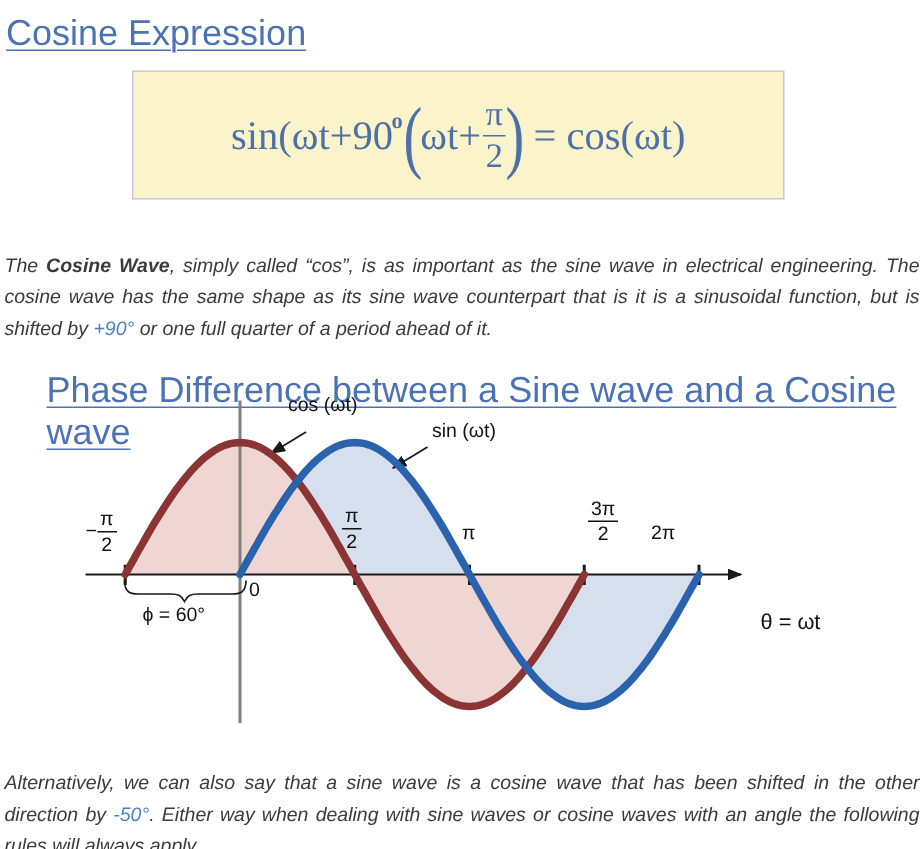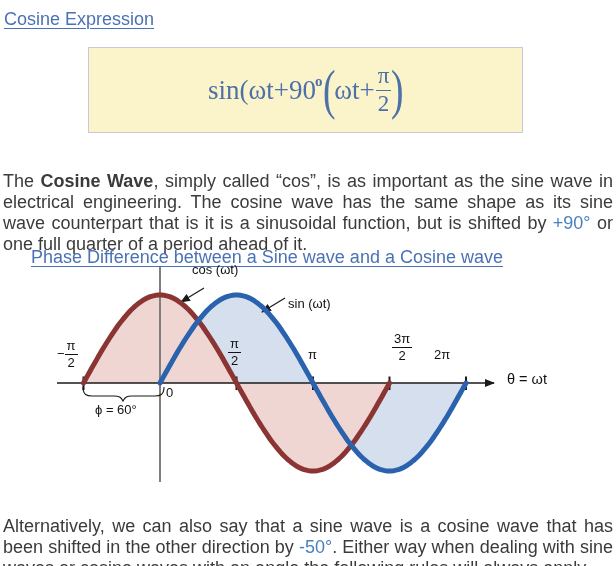--- a/index.html
+++ b/index.html
@@ -1,24 +1,24 @@
 <!DOCTYPE html>
 <html><head>
 <meta charset="utf-8">
 <style>
   html,body{margin:0;padding:0;background:#fff;}
   body{width:616px;height:566px;position:relative;font-family:"Liberation Sans",sans-serif;overflow:hidden;}
 
-  h1,h2{position:absolute;margin:0;font-weight:400;font-size:18px;color:#4B72B4;
+  h1,h2{position:absolute;margin:0;font-weight:400;font-size:24px;color:#4B72B4;
         text-decoration:underline;text-underline-offset:3px;text-decoration-thickness:1px;}
   #h1{left:4px;top:9px;}
   #h2{left:3px;top:247px;margin-left:28px;}
 
-  .para{position:absolute;left:3px;width:610px;font-size:18px;line-height:21px;
-        color:#3B3B3B;text-align:justify;}
+  .para{position:absolute;left:3px;width:610px;font-size:13px;line-height:21px;
+        color:#3B3B3B;text-align:justify;font-style:italic;}
   #p1{top:153px;}
   #p2{top:498px;}
   .para .bold{font-weight:bold;}
   .para .accent{color:#4A80C0;}
 
   #formula-box{position:absolute;left:88px;top:47px;width:433px;height:84px;
         background:#FBF3C9;border:1px solid #CBC7DB;
         display:flex;align-items:center;justify-content:center;}
   .formula{display:flex;align-items:center;font-family:"Liberation Serif",serif;
         font-size:27px;color:#4C70A8;white-space:pre;}
@@ -32,30 +32,30 @@
   .frac .num{border-bottom:1.4px solid currentColor;padding:0 2px 1px;}
   .frac .den{padding-top:1px;}
   .formula .frac{font-size:23px;color:#4C70A8;}
   .formula .frac .num{border-color:#4C70A8;}
 
   #graph{position:absolute;left:52px;top:260px;width:530px;height:232px;}
   #graph svg{position:absolute;left:0;top:0;}
   .glabel{position:absolute;font-size:13px;color:#111;line-height:1.05;white-space:pre;text-align:center;}
   .tick-frac{display:flex;align-items:center;}
   .tick-frac .frac{font-size:13px;}
-  #theta-label{font-size:14.5px;}
+  #theta-label{font-size:14.5px;margin-top:36px;}
 </style>
 </head>
 <body>
 
 <h1 id="h1">Cosine Expression</h1>
 
 <div id="formula-box">
   <div class="formula">
-    <span>sin(ωt+90</span><sup>o</sup><span class="bigp">(</span><span>ωt+</span><span class="frac"><span class="num">π</span><span class="den">2</span></span><span class="bigp">)</span>
+    <span>sin(ωt+90</span><sup>o</sup><span class="bigp">(</span><span>ωt+</span><span class="frac"><span class="num">π</span><span class="den">2</span></span><span class="bigp">)</span><span> = cos(ωt)</span>
   </div>
 </div>
 
 <p id="p1" class="para"><span>The </span><span class="bold">Cosine Wave</span><span>, simply called “cos”, is as important as the sine wave in electrical engineering. The cosine wave has the same shape as its sine wave counterpart that is it is a sinusoidal function, but is shifted by </span><span class="accent">+90°</span><span> or one full quarter of a period ahead of it.</span></p>
 
 <h2 id="h2">Phase Difference between a Sine wave and a Cosine wave</h2>
 
 <div id="graph">
   <svg id="wave-svg" width="530" height="232">
     <defs>
@@ -79,21 +79,21 @@
     <path d="M31,127 C31,135 35,136 40,136 L62,136 C67,136 69,137 71,141 C73,137 75,136 80,136 L103,136 C108,136 112,135 112,127" fill="none" stroke="#1a1a1a" stroke-width="1.1"></path>
     <line x1="152" y1="28" x2="129" y2="42" stroke="#1a1a1a" stroke-width="1.2" marker-end="url(#ah)"></line>
     <line x1="233" y1="38" x2="210" y2="52" stroke="#1a1a1a" stroke-width="1.2" marker-end="url(#ah)"></line>
     <g id="strokes">
         <path d="M31.5,123.0L33.4,119.5L35.3,116.1L37.2,112.7L39.1,109.2L41.1,105.8L43.0,102.5L44.9,99.1L46.8,95.8L48.7,92.5L50.6,89.3L52.5,86.2L54.5,83.0L56.4,80.0L58.3,77.0L60.2,74.1L62.1,71.3L64.0,68.5L65.9,65.8L67.8,63.3L69.8,60.8L71.7,58.4L73.6,56.1L75.5,53.9L77.4,51.8L79.3,49.8L81.2,48.0L83.1,46.2L85.0,44.6L87.0,43.1L88.9,41.7L90.8,40.4L92.7,39.3L94.6,38.3L96.5,37.4L98.4,36.7L100.3,36.1L102.3,35.6L104.2,35.3L106.1,35.1L108.0,35.0L109.9,35.1L111.8,35.3L113.7,35.6L115.7,36.1L117.6,36.7L119.5,37.4L121.4,38.3L123.3,39.3L125.2,40.4L127.1,41.7L129.0,43.1L130.9,44.6L132.9,46.2L134.8,48.0L136.7,49.8L138.6,51.8L140.5,53.9L142.4,56.1L144.3,58.4L146.3,60.8L148.2,63.3L150.1,65.8L152.0,68.5L153.9,71.3L155.8,74.1L157.7,77.0L159.6,80.0L161.6,83.0L163.5,86.2L165.4,89.3L167.3,92.5L169.2,95.8L171.1,99.1L173.0,102.5L174.9,105.8L176.8,109.2L178.8,112.7L180.7,116.1L182.6,119.5L184.5,123.0L186.4,126.5L188.3,129.9L190.2,133.3L192.2,136.8L194.1,140.2L196.0,143.5L197.9,146.9L199.8,150.2L201.7,153.5L203.6,156.7L205.5,159.8L207.4,163.0L209.4,166.0L211.3,169.0L213.2,171.9L215.1,174.7L217.0,177.5L218.9,180.2L220.8,182.7L222.8,185.2L224.7,187.6L226.6,189.9L228.5,192.1L230.4,194.2L232.3,196.2L234.2,198.0L236.1,199.8L238.1,201.4L240.0,202.9L241.9,204.3L243.8,205.6L245.7,206.7L247.6,207.7L249.5,208.6L251.4,209.3L253.3,209.9L255.3,210.4L257.2,210.7L259.1,210.9L261.0,211.0L262.9,210.9L264.8,210.7L266.7,210.4L268.6,209.9L270.6,209.3L272.5,208.6L274.4,207.7L276.3,206.7L278.2,205.6L280.1,204.3L282.0,202.9L283.9,201.4L285.9,199.8L287.8,198.0L289.7,196.2L291.6,194.2L293.5,192.1L295.4,189.9L297.3,187.6L299.3,185.2L301.2,182.7L303.1,180.2L305.0,177.5L306.9,174.7L308.8,171.9L310.7,169.0L312.6,166.0L314.6,163.0L316.5,159.8L318.4,156.7L320.3,153.5L322.2,150.2L324.1,146.9L326.0,143.5L327.9,140.2L329.9,136.8L331.8,133.3L333.7,129.9L335.6,126.5L337.5,123.0" fill="none" stroke="#8A3433" stroke-width="5" stroke-linecap="round"></path>
         <path d="M108.0,123.0L109.9,119.5L111.8,116.1L113.7,112.7L115.7,109.2L117.6,105.8L119.5,102.5L121.4,99.1L123.3,95.8L125.2,92.5L127.1,89.3L129.0,86.2L130.9,83.0L132.9,80.0L134.8,77.0L136.7,74.1L138.6,71.3L140.5,68.5L142.4,65.8L144.3,63.3L146.3,60.8L148.2,58.4L150.1,56.1L152.0,53.9L153.9,51.8L155.8,49.8L157.7,48.0L159.6,46.2L161.6,44.6L163.5,43.1L165.4,41.7L167.3,40.4L169.2,39.3L171.1,38.3L173.0,37.4L174.9,36.7L176.9,36.1L178.8,35.6L180.7,35.3L182.6,35.1L184.5,35.0L186.4,35.1L188.3,35.3L190.2,35.6L192.2,36.1L194.1,36.7L196.0,37.4L197.9,38.3L199.8,39.3L201.7,40.4L203.6,41.7L205.5,43.1L207.4,44.6L209.4,46.2L211.3,48.0L213.2,49.8L215.1,51.8L217.0,53.9L218.9,56.1L220.8,58.4L222.8,60.8L224.7,63.3L226.6,65.8L228.5,68.5L230.4,71.3L232.3,74.1L234.2,77.0L236.1,80.0L238.0,83.0L240.0,86.2L241.9,89.3L243.8,92.5L245.7,95.8L247.6,99.1L249.5,102.5L251.4,105.8L253.3,109.2L255.3,112.7L257.2,116.1L259.1,119.5L261.0,123.0L262.9,126.5L264.8,129.9L266.7,133.3L268.6,136.8L270.6,140.2L272.5,143.5L274.4,146.9L276.3,150.2L278.2,153.5L280.1,156.7L282.0,159.8L283.9,163.0L285.9,166.0L287.8,169.0L289.7,171.9L291.6,174.7L293.5,177.5L295.4,180.2L297.3,182.7L299.3,185.2L301.2,187.6L303.1,189.9L305.0,192.1L306.9,194.2L308.8,196.2L310.7,198.0L312.6,199.8L314.6,201.4L316.5,202.9L318.4,204.3L320.3,205.6L322.2,206.7L324.1,207.7L326.0,208.6L327.9,209.3L329.9,209.9L331.8,210.4L333.7,210.7L335.6,210.9L337.5,211.0L339.4,210.9L341.3,210.7L343.2,210.4L345.1,209.9L347.1,209.3L349.0,208.6L350.9,207.7L352.8,206.7L354.7,205.6L356.6,204.3L358.5,202.9L360.4,201.4L362.4,199.8L364.3,198.0L366.2,196.2L368.1,194.2L370.0,192.1L371.9,189.9L373.8,187.6L375.8,185.2L377.7,182.7L379.6,180.2L381.5,177.5L383.4,174.7L385.3,171.9L387.2,169.0L389.1,166.0L391.1,163.0L393.0,159.8L394.9,156.7L396.8,153.5L398.7,150.2L400.6,146.9L402.5,143.5L404.4,140.2L406.3,136.8L408.3,133.3L410.2,129.9L412.1,126.5L414.0,123.0" fill="none" stroke="#2A62AE" stroke-width="5" stroke-linecap="round"></path>
       </g>
   </svg>
 
   <div class="glabel" style="left:140px;top:3px">cos (ωt)</div>
-  <div class="glabel" style="left:236px;top:37px">sin (ωt)</div>
+  <div class="glabel" style="left:236px;top:20px">sin (ωt)</div>
 
   <div class="glabel tick-frac" style="left:5px;top:79px">
     <span>−</span>
     <span class="frac"><span class="num">π</span><span class="den">2</span></span>
   </div>
   <div class="glabel tick-frac" style="left:176px;top:77px">
     <span class="frac"><span class="num">π</span><span class="den">2</span></span>
   </div>
   <div class="glabel" style="left:256px;top:88px">π</div>
   <div class="glabel tick-frac" style="left:340px;top:72px">

